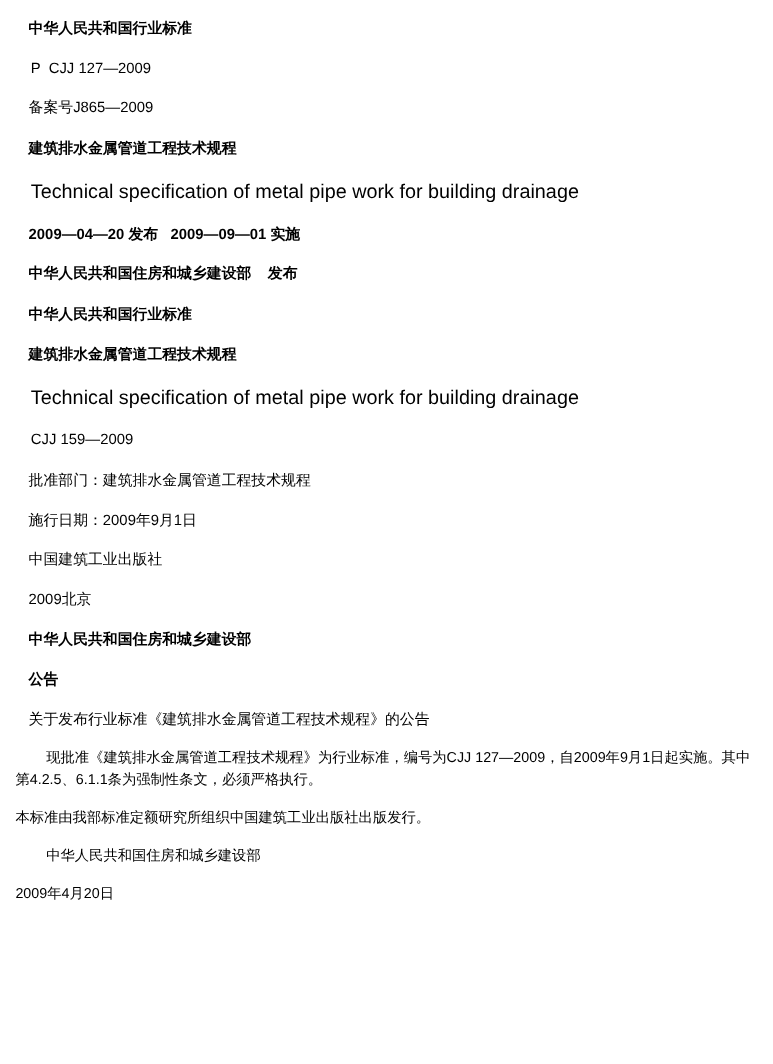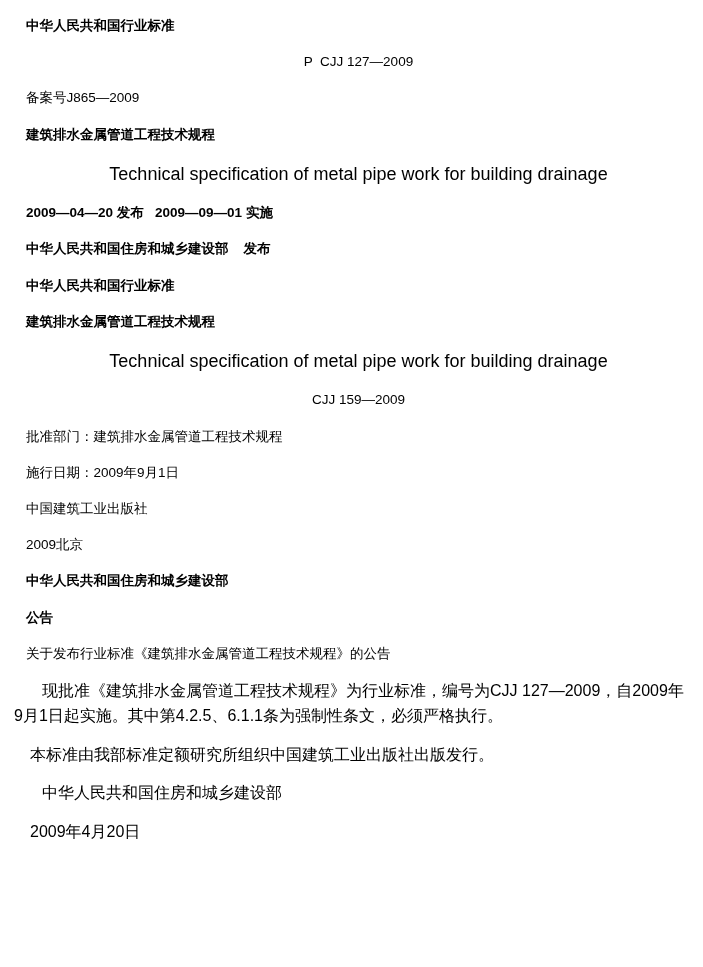--- a/index.html
+++ b/index.html
@@ -30,32 +30,30 @@
     word-break: break-all;
   }
   .bold {
     font-weight: bold;
   }
   .indent-1 {
     padding-left: 12px;
   }
   .indent-2 {
     padding-left: 14px;
-    text-align: center;
   }
   .para {
-    font-size: 16px;
+    font-size: 13px;
     line-height: 1.55;
     padding: 7px 0 7px 0;
     text-indent: 28px;
     white-space: pre-wrap;
   }
   .para-noindent {
     text-indent: 0;
-    margin-left: 16px;
   }
   .latin {
     font-size: 18px;
   }
 </style>
 </head>
 <body>
 
 <div class="page">
 

